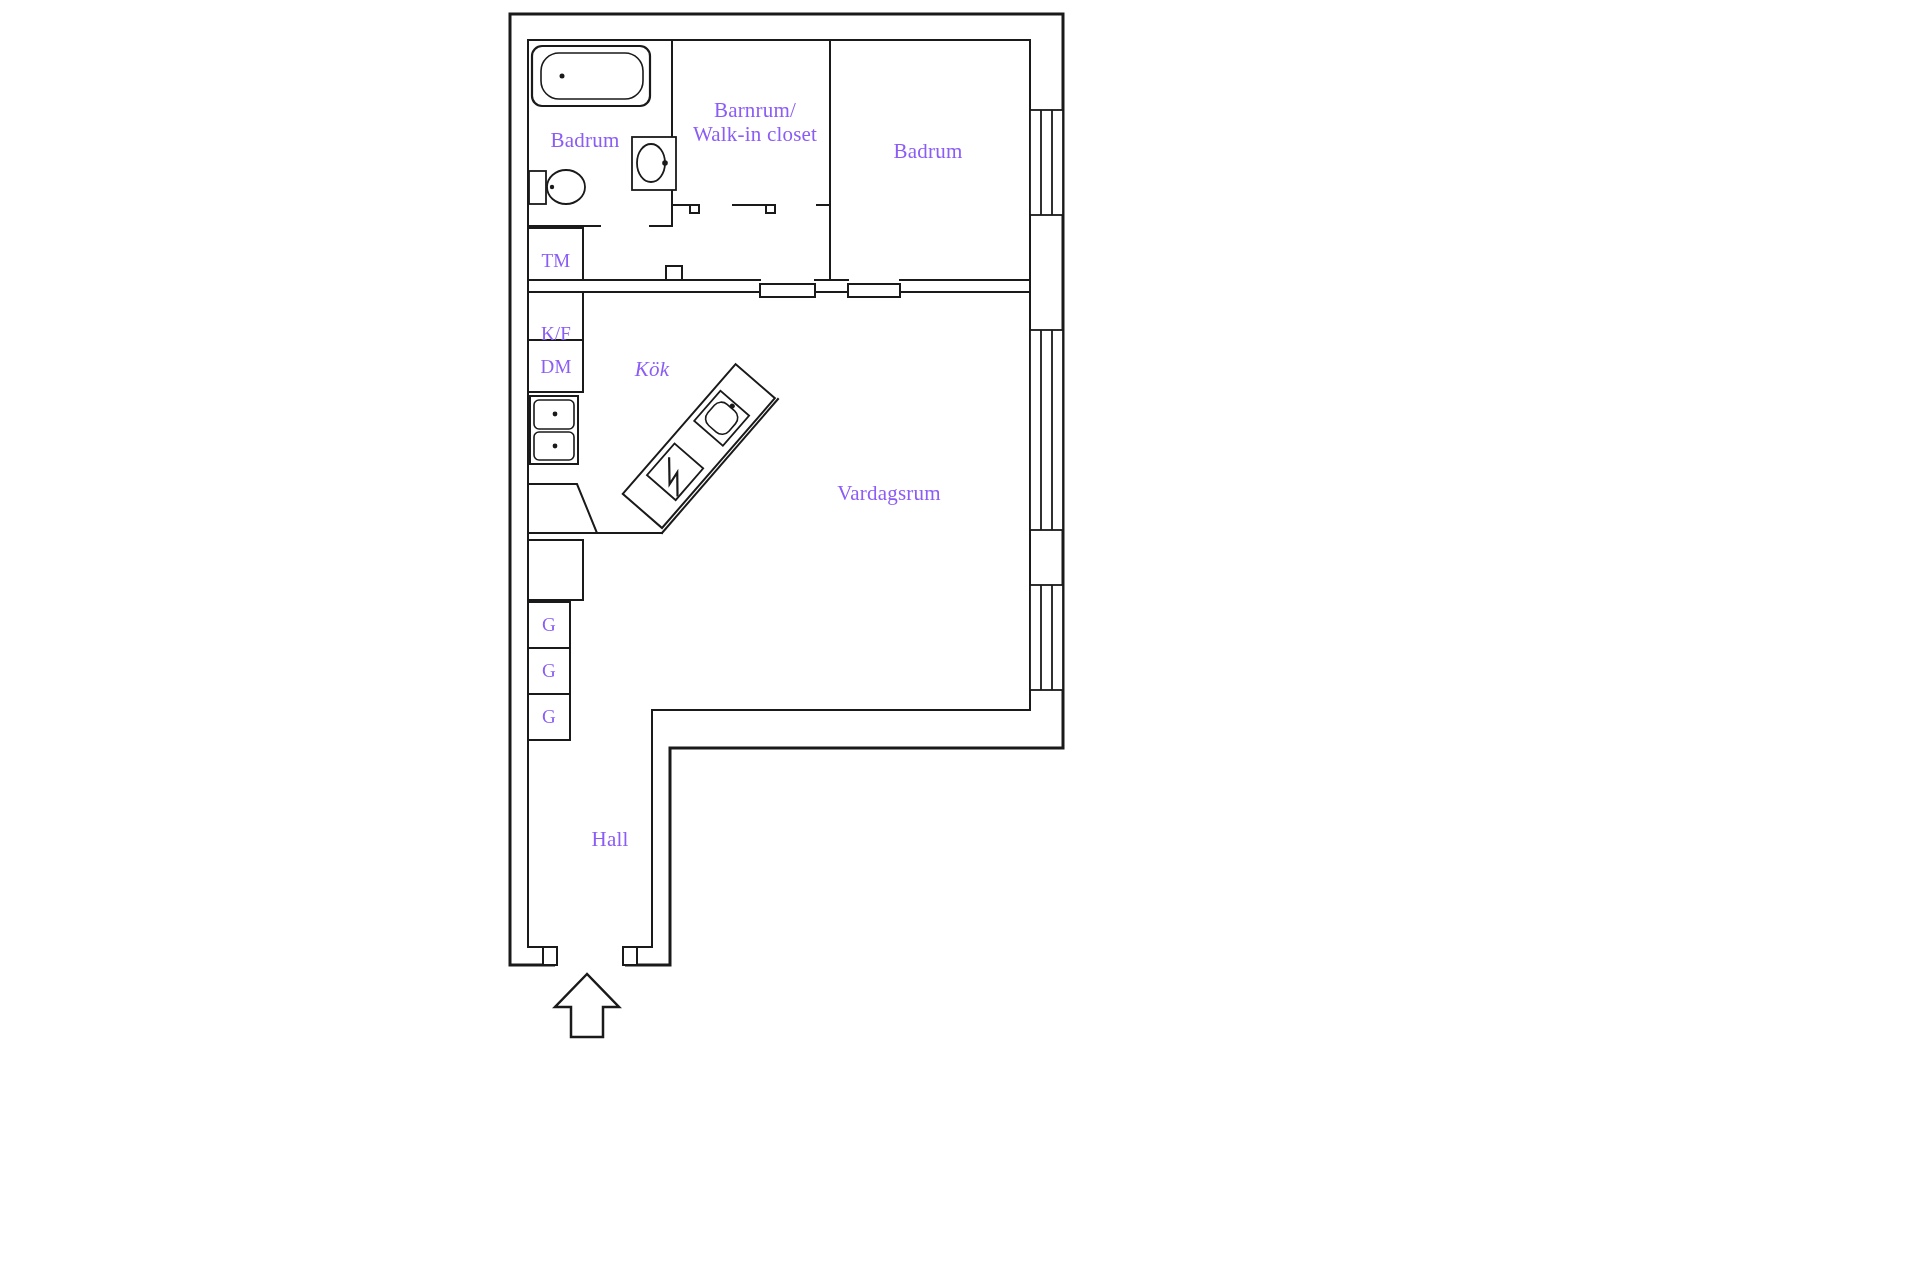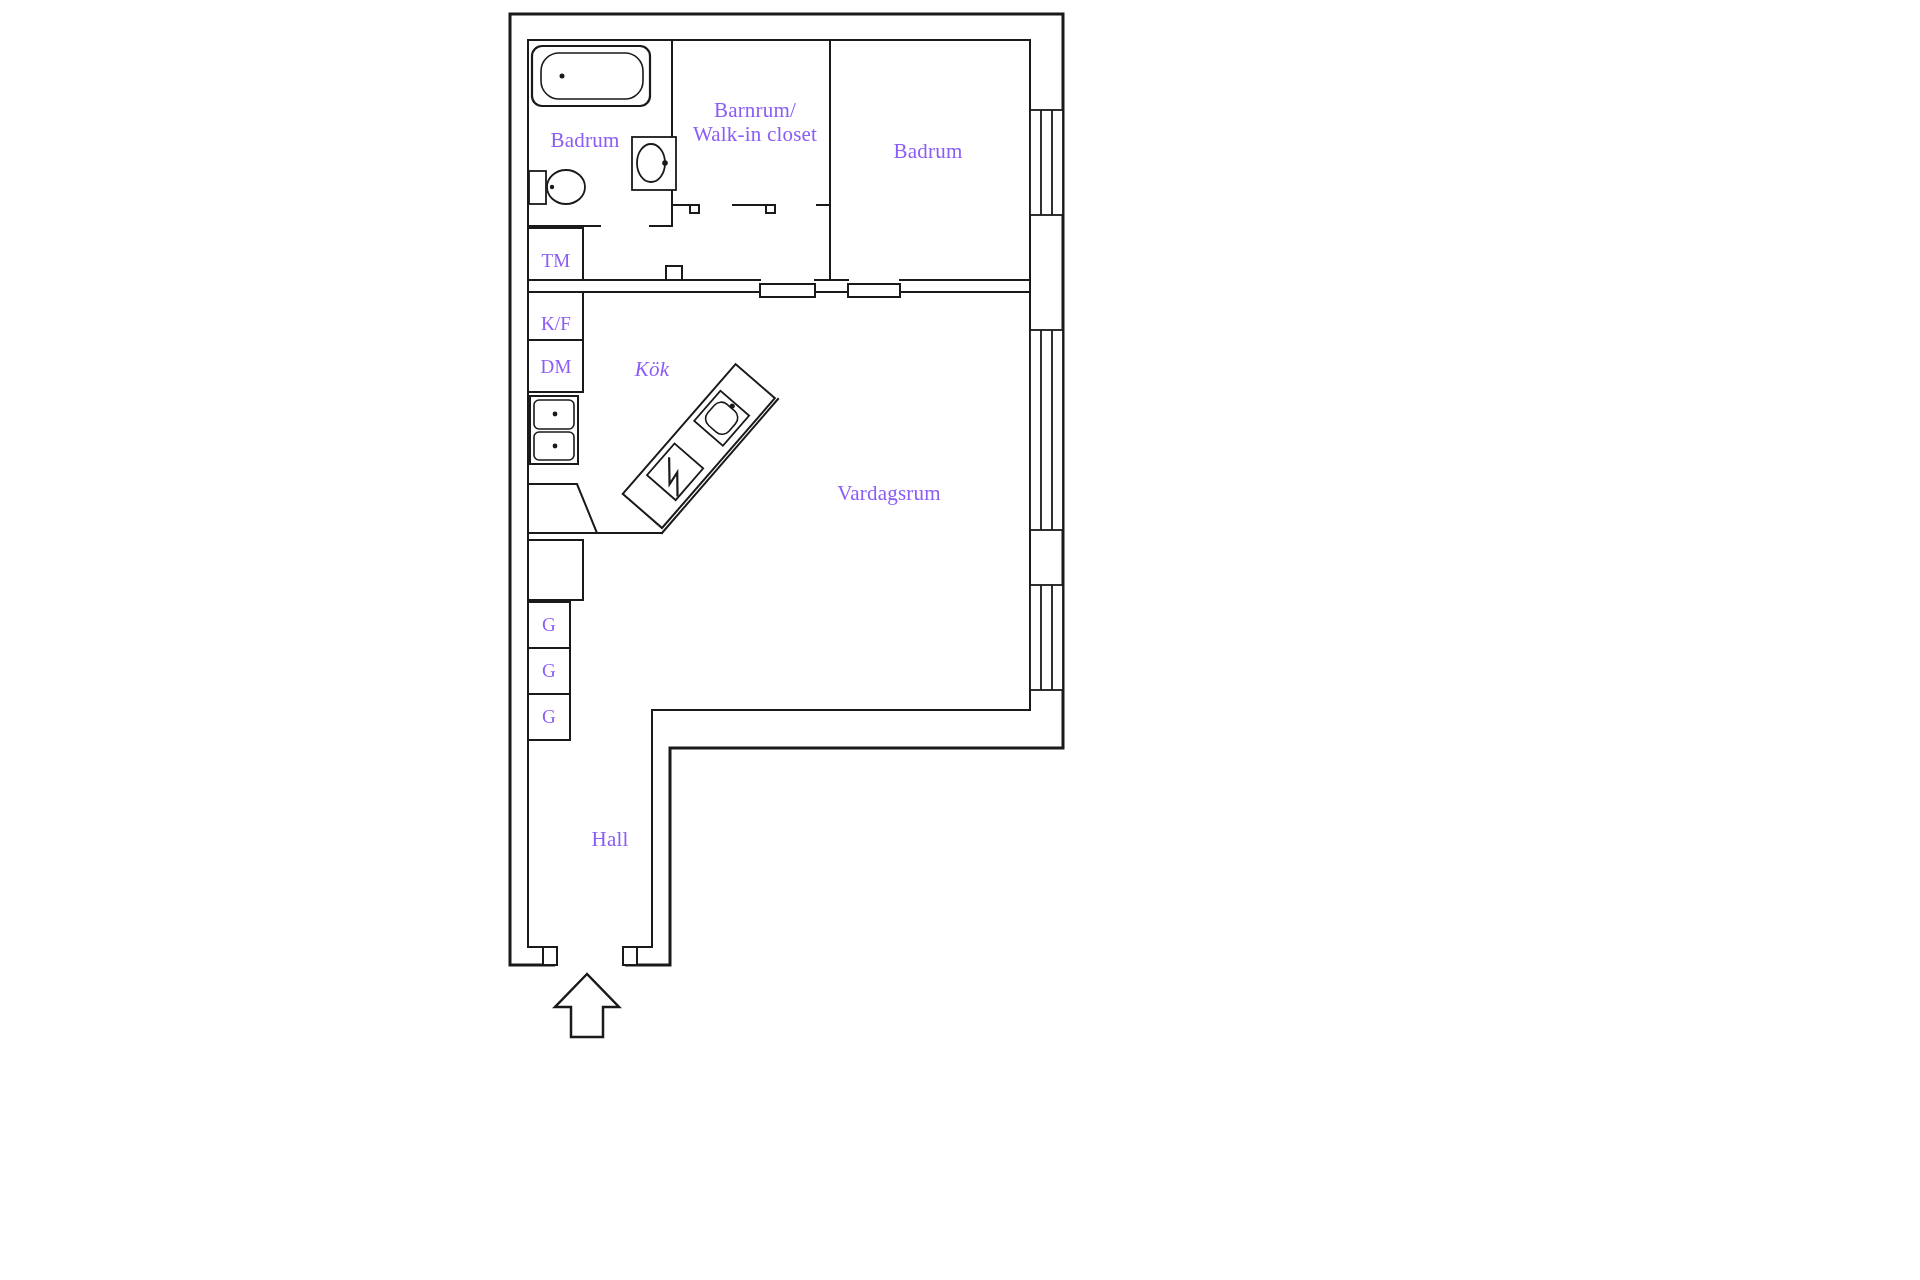--- a/index.html
+++ b/index.html
@@ -142,21 +142,21 @@
   <div class="label" style="left:585px; top:141px;text-align:center;">Badrum</div>
 
   <div class="label twoline" style="left:755px; top:122px;">
     <div>Barnrum/</div>
     <div>Walk-in closet</div>
   </div>
 
   <div class="label" style="left:928px; top:152px;">Badrum</div>
 
   <div class="label small" style="left:556px; top:254px;margin-top:7px;">TM</div>
-  <div class="label small" style="left:556px; top:324px;">K/F</div>
+  <div class="label small" style="left:556px; top:334px;">K/F</div>
   <div class="label small" style="left:556px; top:367px;">DM</div>
 
   <div class="label" style="left:652px; top:370px;font-style:italic;">Kök</div>
   <div class="label" style="left:881px; top:494px;margin-left:8px;">Vardagsrum</div>
 
   <div class="label small" style="left:549px; top:625px;">G</div>
   <div class="label small" style="left:549px; top:671px;">G</div>
   <div class="label small" style="left:549px; top:717px;">G</div>
 
   <div class="label" style="left:610px; top:840px;">Hall</div>

